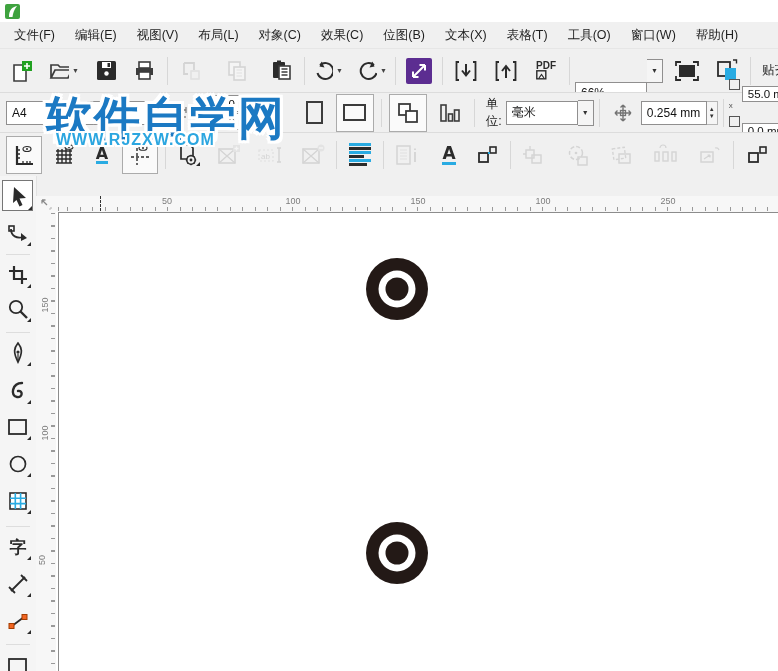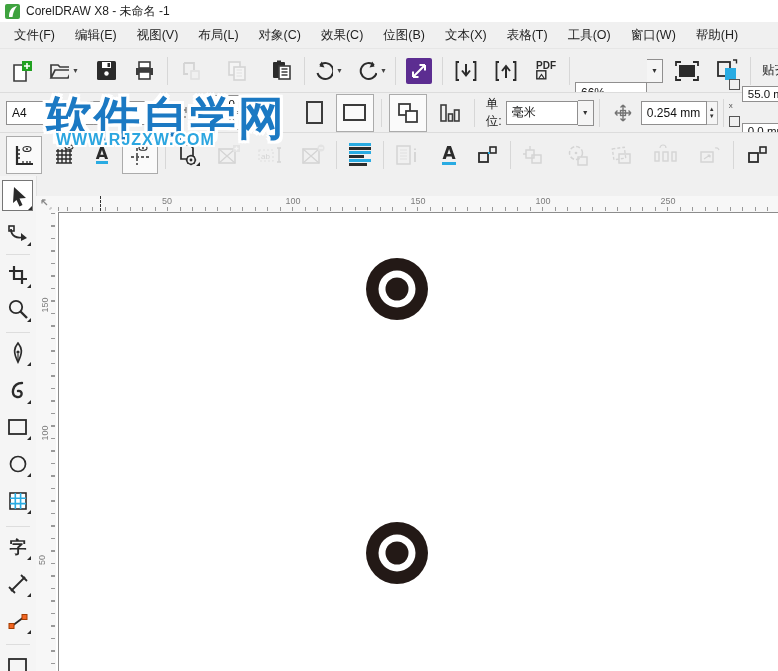--- a/index.html
+++ b/index.html
@@ -83,21 +83,20 @@
 </head>
 <body>
 
 <div class="titlebar">
   <span>
     <svg width="15" height="15">
         <rect x="0" y="0" width="15" height="15" rx="2" fill="#3fa33f"></rect>
       <path d="M4 13 C4 6, 7 3, 12 2 C9 6, 8 9, 7.5 13 Z" fill="#fff"></path>
       </svg>
   </span>
-  <span>CorelDRAW X8 - 未命名 -1</span>
 </div>
 
 <div class="menubar">
   <span class="menu-item">文件(F)</span>
   <span class="menu-item">编辑(E)</span>
   <span class="menu-item">视图(V)</span>
   <span class="menu-item">布局(L)</span>
   <span class="menu-item">对象(C)</span>
   <span class="menu-item">效果(C)</span>
   <span class="menu-item">位图(B)</span>

